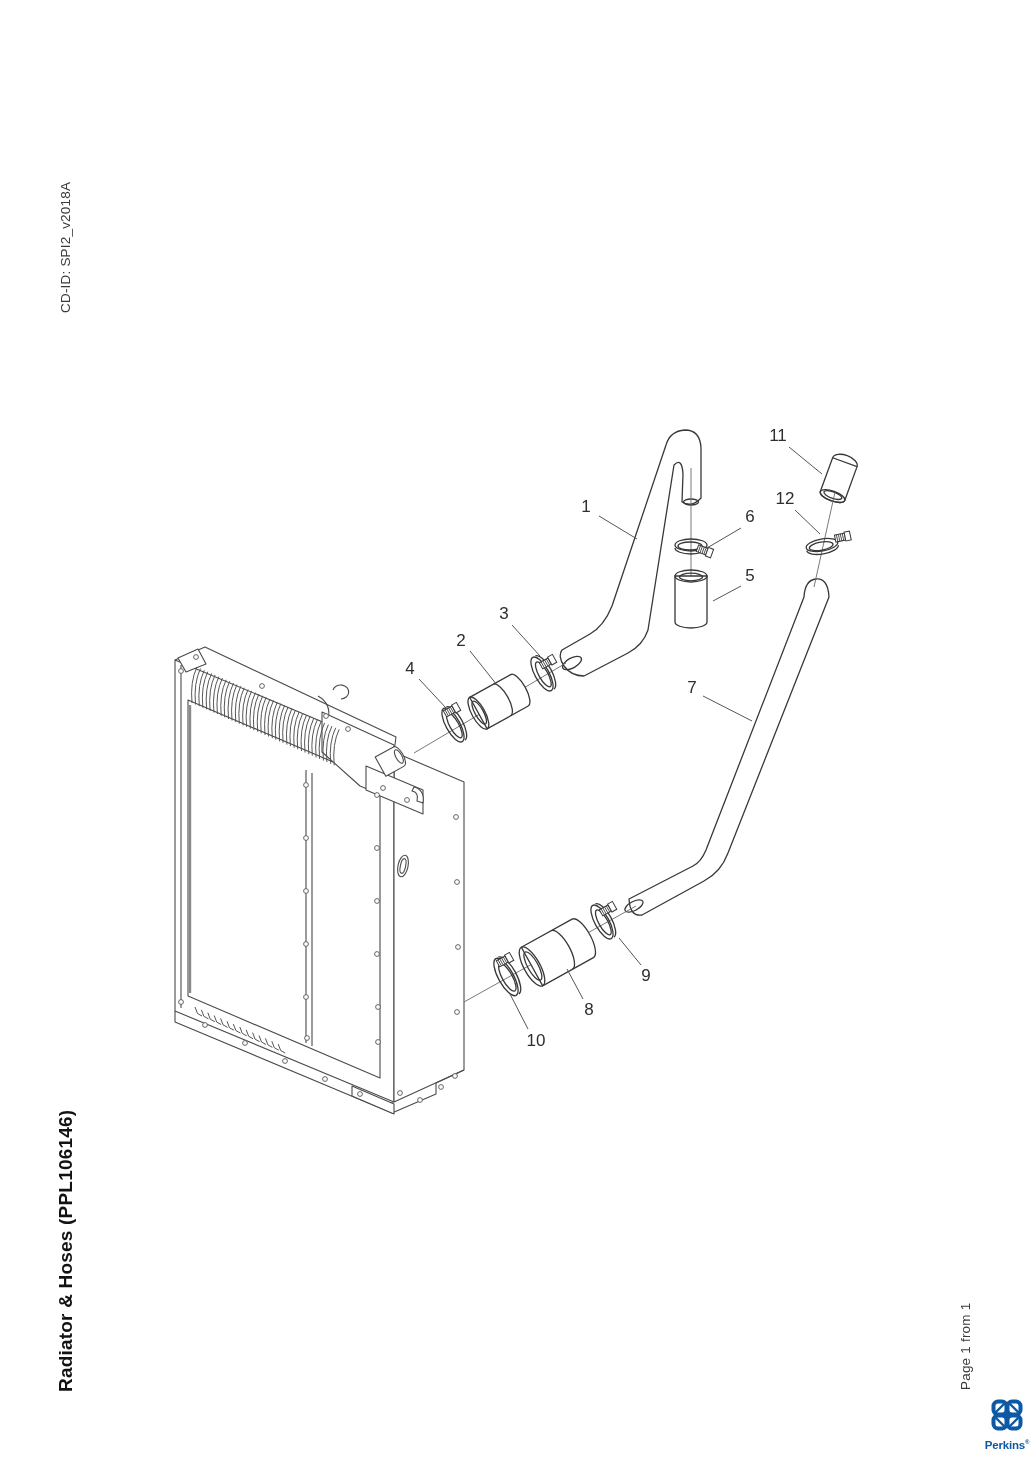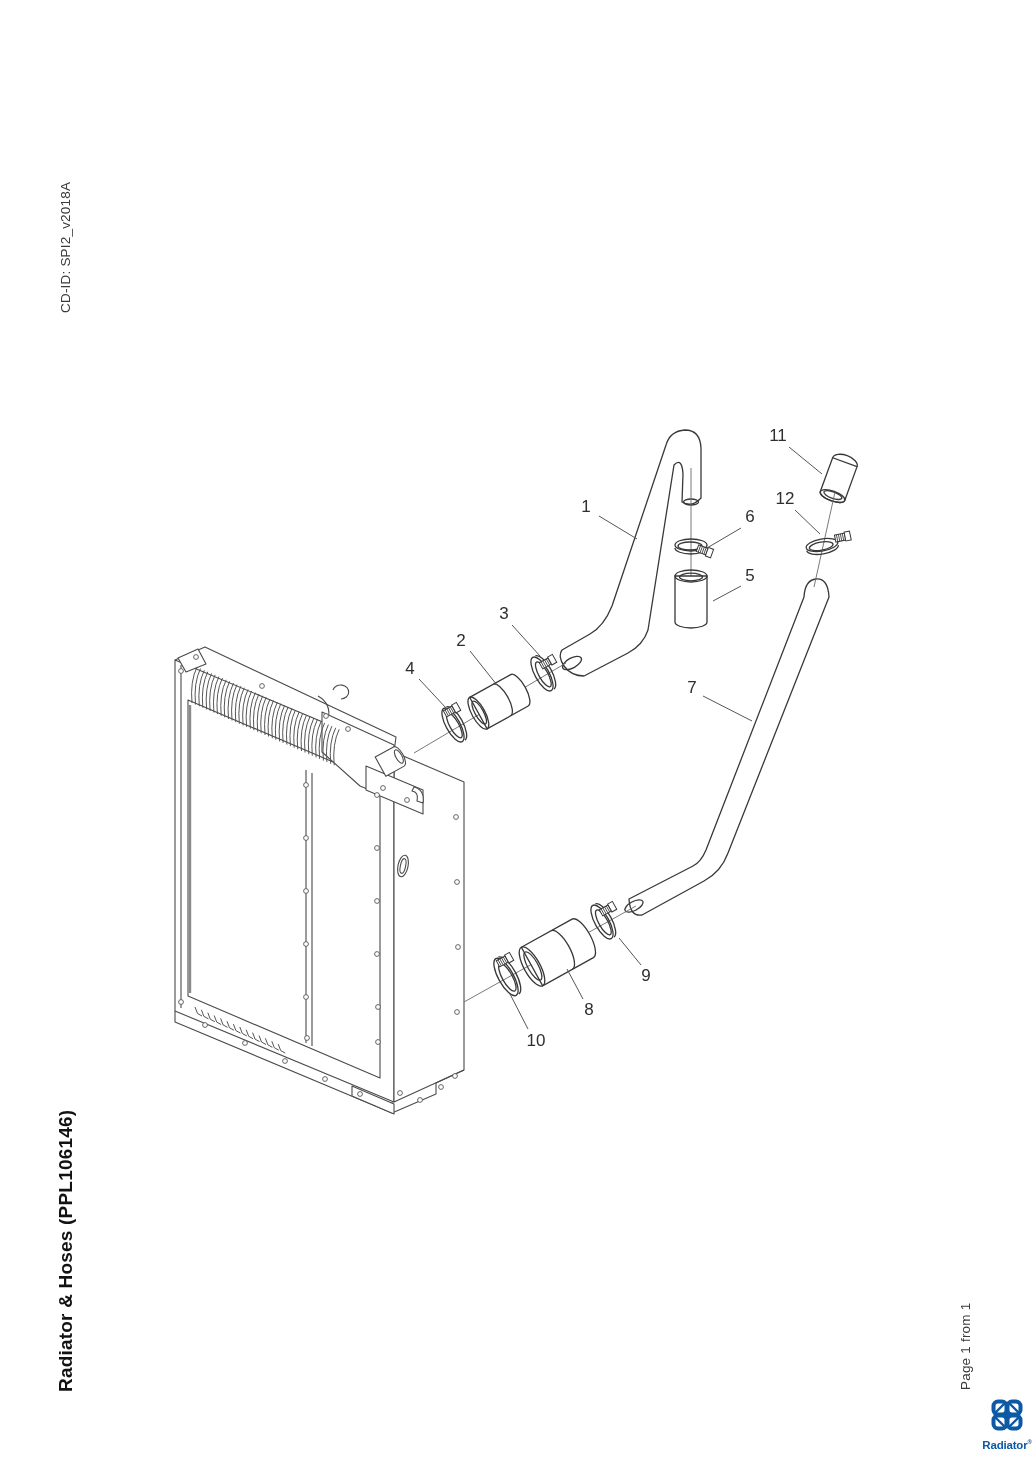--- a/index.html
+++ b/index.html
@@ -255,14 +255,14 @@
       <rect x="22.5" y="16.5" width="13" height="13" rx="4.5"></rect>
     </g>
     <g stroke="#0d59a6" stroke-width="2.4">
       <line x1="10.5" y1="13.5" x2="19.5" y2="4.5"></line>
       <line x1="24.5" y1="4.5" x2="33.5" y2="13.5"></line>
       <line x1="10.5" y1="18.5" x2="19.5" y2="27.5"></line>
       <line x1="24.5" y1="27.5" x2="33.5" y2="18.5"></line>
     </g>
     <rect x="19.3" y="13.3" width="5.4" height="5.4" fill="#0d59a6" transform="rotate(45 22 16)"></rect>
   </svg>
-  <div class="logo-text"><span>Radiator</span><sup>®</sup></div>
+  <div class="logo-text"><span>Perkins</span><sup>®</sup></div>
 </div>
 
 </body></html>

